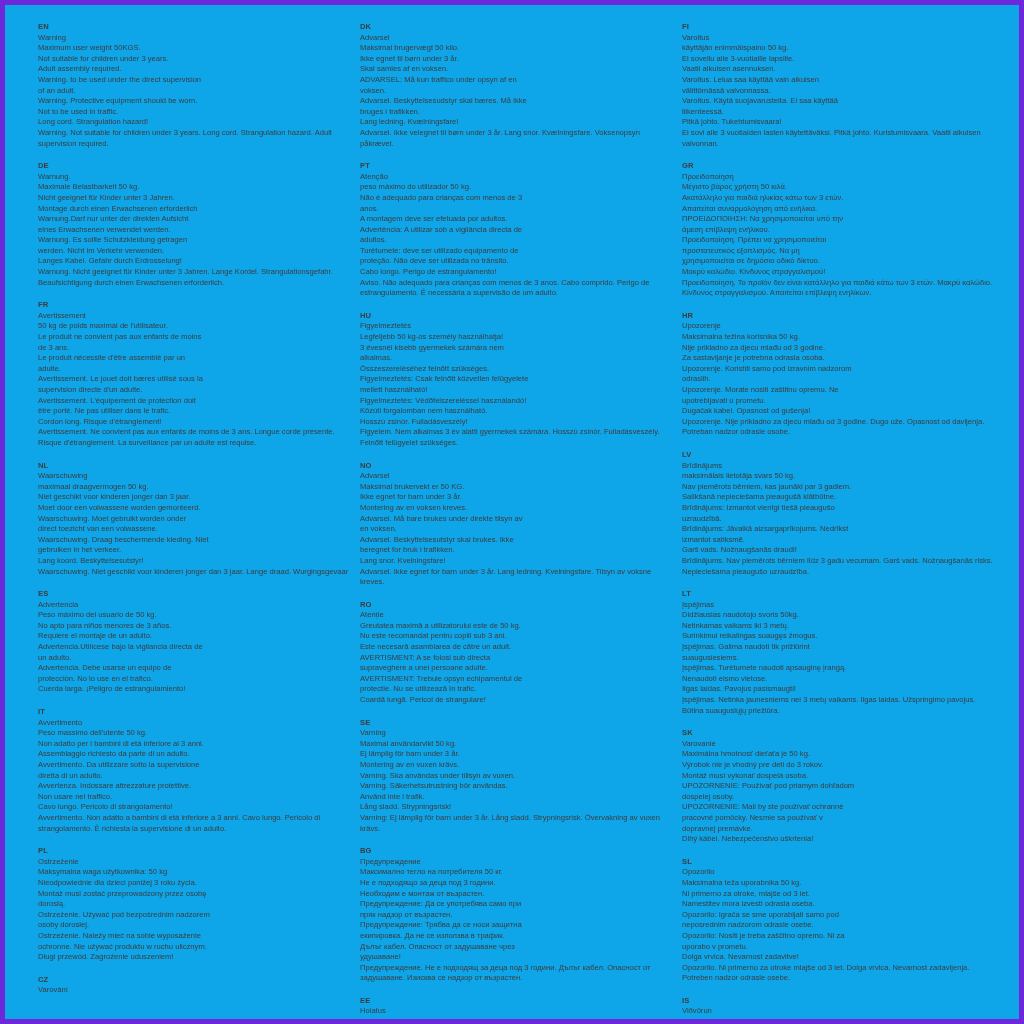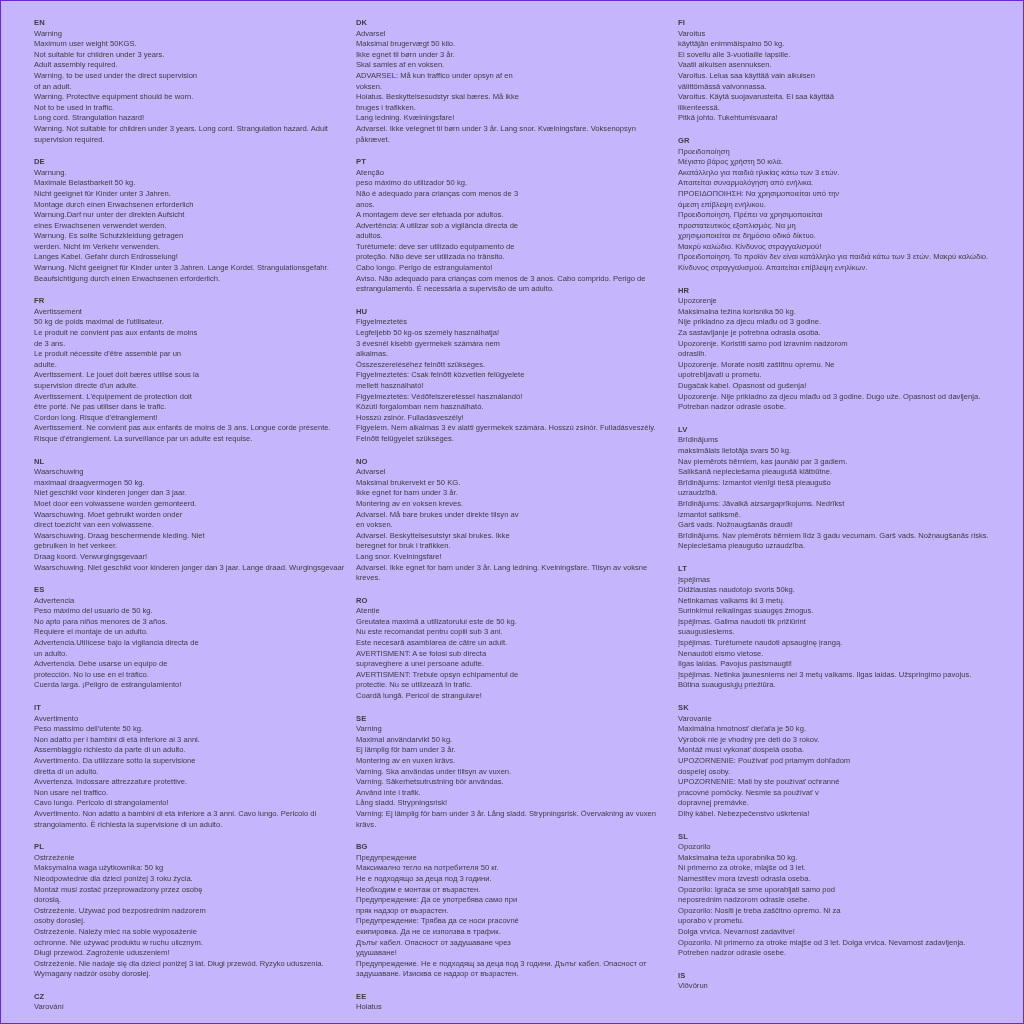--- a/index.html
+++ b/index.html
@@ -7,25 +7,25 @@
     padding: 0;
     background: #ffffff;
     width: 1024px;
     height: 1024px;
     overflow: hidden;
   }
   .sheet {
     box-sizing: border-box;
     width: 1024px;
     height: 1024px;
-    border: 1px solid #6d28d9;
+    border: 5px solid #6d28d9;
     padding: 17px 10px 0 33px;
     font-family: "Liberation Sans", "DejaVu Sans", sans-serif;
     color: #3d3d3d;
-    background: #c4b5fd;
+    background: #0ea5e9;
   }
   .columns {
     display: flex;
     flex-direction: row;
     gap: 10px;
   }
   .column {
     width: 312px;
     flex: 0 0 312px;
   }
@@ -98,21 +98,21 @@
         <div class="section">
           <div class="lang-code">NL</div>
           <div class="line">Waarschuwing</div>
           <div class="line">maximaal draagvermogen 50 kg.</div>
           <div class="line">Niet geschikt voor kinderen jonger dan 3 jaar.</div>
           <div class="line">Moet door een volwassene worden gemonteerd.</div>
           <div class="line">Waarschuwing. Moet gebruikt worden onder</div>
           <div class="line">direct toezicht van een volwassene.</div>
           <div class="line">Waarschuwing. Draag beschermende kleding. Niet</div>
           <div class="line">gebruiken in het verkeer.</div>
-          <div class="line">Draag koord. Verwurgingsgevaar!</div>
+          <div class="line">Lang koord. Beskyttelsesutstyr!</div>
           <div class="tail">Waarschuwing. Niet geschikt voor kinderen jonger dan 3 jaar. Lange draad. Wurgingsgevaar</div>
         </div>
         <div class="section">
           <div class="lang-code">ES</div>
           <div class="line">Advertencia</div>
           <div class="line">Peso máximo del usuario de 50 kg.</div>
           <div class="line">No apto para niños menores de 3 años.</div>
           <div class="line">Requiere el montaje de un adulto.</div>
           <div class="line">Advertencia.Utilícese bajo la vigilancia directa de</div>
           <div class="line">un adulto.</div>
@@ -138,37 +138,36 @@
           <div class="line">Ostrzeżenie</div>
           <div class="line">Maksymalna waga użytkownika: 50 kg</div>
           <div class="line">Nieodpowiednie dla dzieci poniżej 3 roku życia.</div>
           <div class="line">Montaż musi zostać przeprowadzony przez osobę</div>
           <div class="line">dorosłą.</div>
           <div class="line">Ostrzeżenie. Używać pod bezpośrednim nadzorem</div>
           <div class="line">osoby dorosłej.</div>
           <div class="line">Ostrzeżenie. Należy mieć na sobie wyposażenie</div>
           <div class="line">ochronne. Nie używać produktu w ruchu ulicznym.</div>
           <div class="line">Długi przewód. Zagrożenie uduszeniem!</div>
-          <div class="tail">Ostrzeżenie. Nie nadaje się dla dzieci poniżej 3 lat. Długi przewód. Ryzyko uduszenia. Wymagany nadzór osoby dorosłej.</div>
         </div>
         <div class="section">
           <div class="lang-code">CZ</div>
           <div class="line">Varování</div>
         </div>
       </div>
       <div class="column">
         <div class="section">
           <div class="lang-code">DK</div>
           <div class="line">Advarsel</div>
           <div class="line">Maksimal brugervægt 50 kilo.</div>
           <div class="line">Ikke egnet til børn under 3 år.</div>
           <div class="line">Skal samles af en voksen.</div>
           <div class="line">ADVARSEL: Må kun traffico under opsyn af en</div>
           <div class="line">voksen.</div>
-          <div class="line">Hoiatus. Beskyttelsesudstyr skal bæres. Må ikke</div>
+          <div class="line">Advarsel. Beskyttelsesudstyr skal bæres. Må ikke</div>
           <div class="line">bruges i trafikken.</div>
           <div class="line">Lang ledning. Kvælningsfare!</div>
           <div class="tail">Advarsel. Ikke velegnet til børn under 3 år. Lang snor. Kvælningsfare. Voksenopsyn påkrævet.</div>
         </div>
         <div class="section">
           <div class="lang-code">PT</div>
           <div class="line">Atenção</div>
           <div class="line">peso máximo do utilizador 50 kg.</div>
           <div class="line">Não é adequado para crianças com menos de 3</div>
           <div class="line">anos.</div>
@@ -232,21 +231,21 @@
           <div class="tail">Varning: Ej lämplig för barn under 3 år. Lång sladd. Strypningsrisk. Övervakning av vuxen krävs.</div>
         </div>
         <div class="section">
           <div class="lang-code">BG</div>
           <div class="line">Предупреждение</div>
           <div class="line">Максимално тегло на потребителя 50 кг.</div>
           <div class="line">Не е подходящо за деца под 3 години.</div>
           <div class="line">Необходим е монтаж от възрастен.</div>
           <div class="line">Предупреждение: Да се употребява само при</div>
           <div class="line">пряк надзор от възрастен.</div>
-          <div class="line">Предупреждение: Трябва да се носи pracovné</div>
+          <div class="line">Предупреждение: Трябва да се носи защитна</div>
           <div class="line">екипировка. Да не се използва в трафик.</div>
           <div class="line">Дълъг кабел. Опасност от задушаване чрез</div>
           <div class="line">удушаване!</div>
           <div class="tail">Предупреждение. Не е подходящ за деца под 3 години. Дълъг кабел. Опасност от задушаване. Изисква се надзор от възрастен.</div>
         </div>
         <div class="section">
           <div class="lang-code">EE</div>
           <div class="line">Hoiatus</div>
         </div>
       </div>
@@ -255,20 +254,21 @@
           <div class="lang-code">FI</div>
           <div class="line">Varoitus</div>
           <div class="line">käyttäjän enimmäispaino 50 kg.</div>
           <div class="line">Ei sovellu alle 3-vuotiaille lapsille.</div>
           <div class="line">Vaatii aikuisen asennuksen.</div>
           <div class="line">Varoitus. Lelua saa käyttää vain aikuisen</div>
           <div class="line">välittömässä valvonnassa.</div>
           <div class="line">Varoitus. Käytä suojavarusteita. Ei saa käyttää</div>
           <div class="line">liikenteessä.</div>
           <div class="line">Pitkä johto. Tukehtumisvaara!</div>
+          <div class="tail">Ei sovi alle 3 vuotiaiden lasten käytettäväksi. Pitkä johto. Kuristumisvaara. Vaatii aikuisen valvonnan.</div>
         </div>
         <div class="section">
           <div class="lang-code">GR</div>
           <div class="line">Προειδοποίηση</div>
           <div class="line">Μέγιστο βάρος χρήστη 50 κιλά.</div>
           <div class="line">Ακατάλληλο για παιδιά ηλικίας κάτω των 3 ετών.</div>
           <div class="line">Απαιτείται συναρμολόγηση από ενήλικα.</div>
           <div class="line">ΠΡΟΕΙΔΟΠΟΙΗΣΗ: Να χρησιμοποιείται υπό την</div>
           <div class="line">άμεση επίβλεψη ενήλικου.</div>
           <div class="line">Προειδοποίηση. Πρέπει να χρησιμοποιείται</div>

